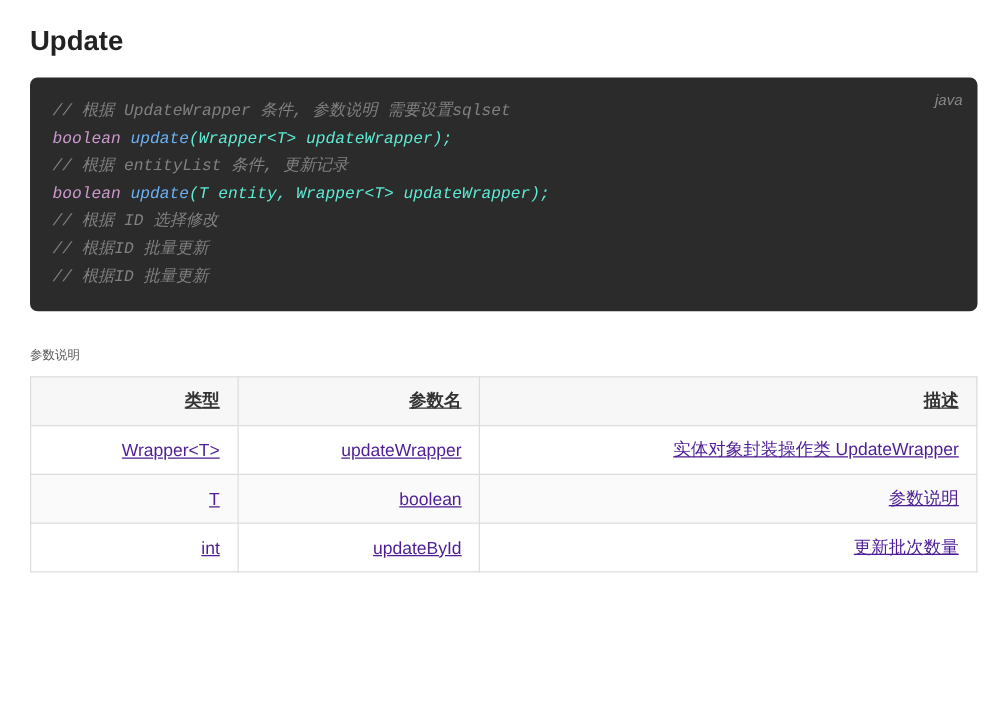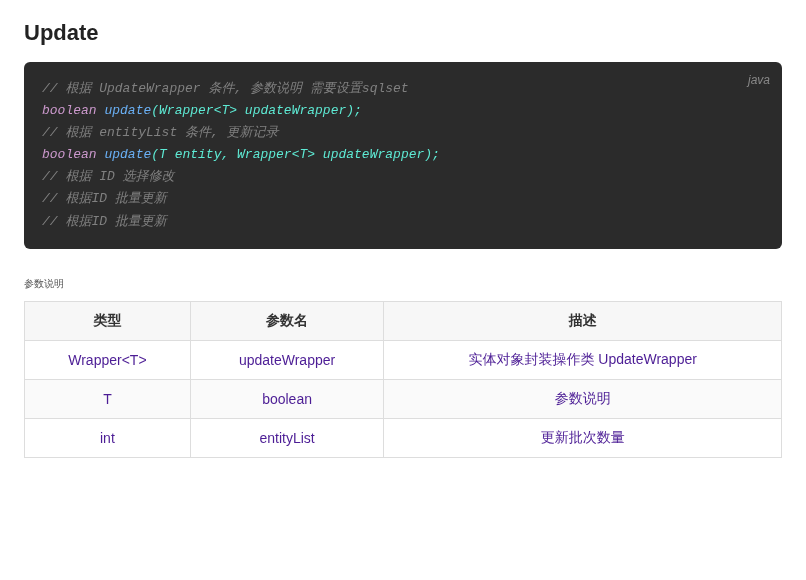--- a/index.html
+++ b/index.html
@@ -62,21 +62,22 @@
     
     .params-table {
       width: 100%;
       border-collapse: collapse;
       border: 1px solid #ddd;
     }
 
     .params-table th, .params-table td {
       border: 1px solid #ddd;
       padding: 10px 14px;
-      text-align: center;
+      text-align: right;
+      text-decoration: underline;
     }
 
     .params-table thead th {
       background: #f7f7f7;
       font-weight: 600;
       color: #333;
     }
 
     .params-table tbody tr:nth-child(even) {
       background: #fafafa;
@@ -119,18 +120,18 @@
         <td>updateWrapper</td>
         <td>实体对象封装操作类 UpdateWrapper</td>
       </tr>
       <tr>
         <td>T</td>
         <td>boolean</td>
         <td>参数说明</td>
       </tr>
       <tr>
         <td>int</td>
-        <td>entityList</td>
+        <td>updateById</td>
         <td>更新批次数量</td>
       </tr>
     </tbody>
   </table>
 </div>
 
 </body></html>

